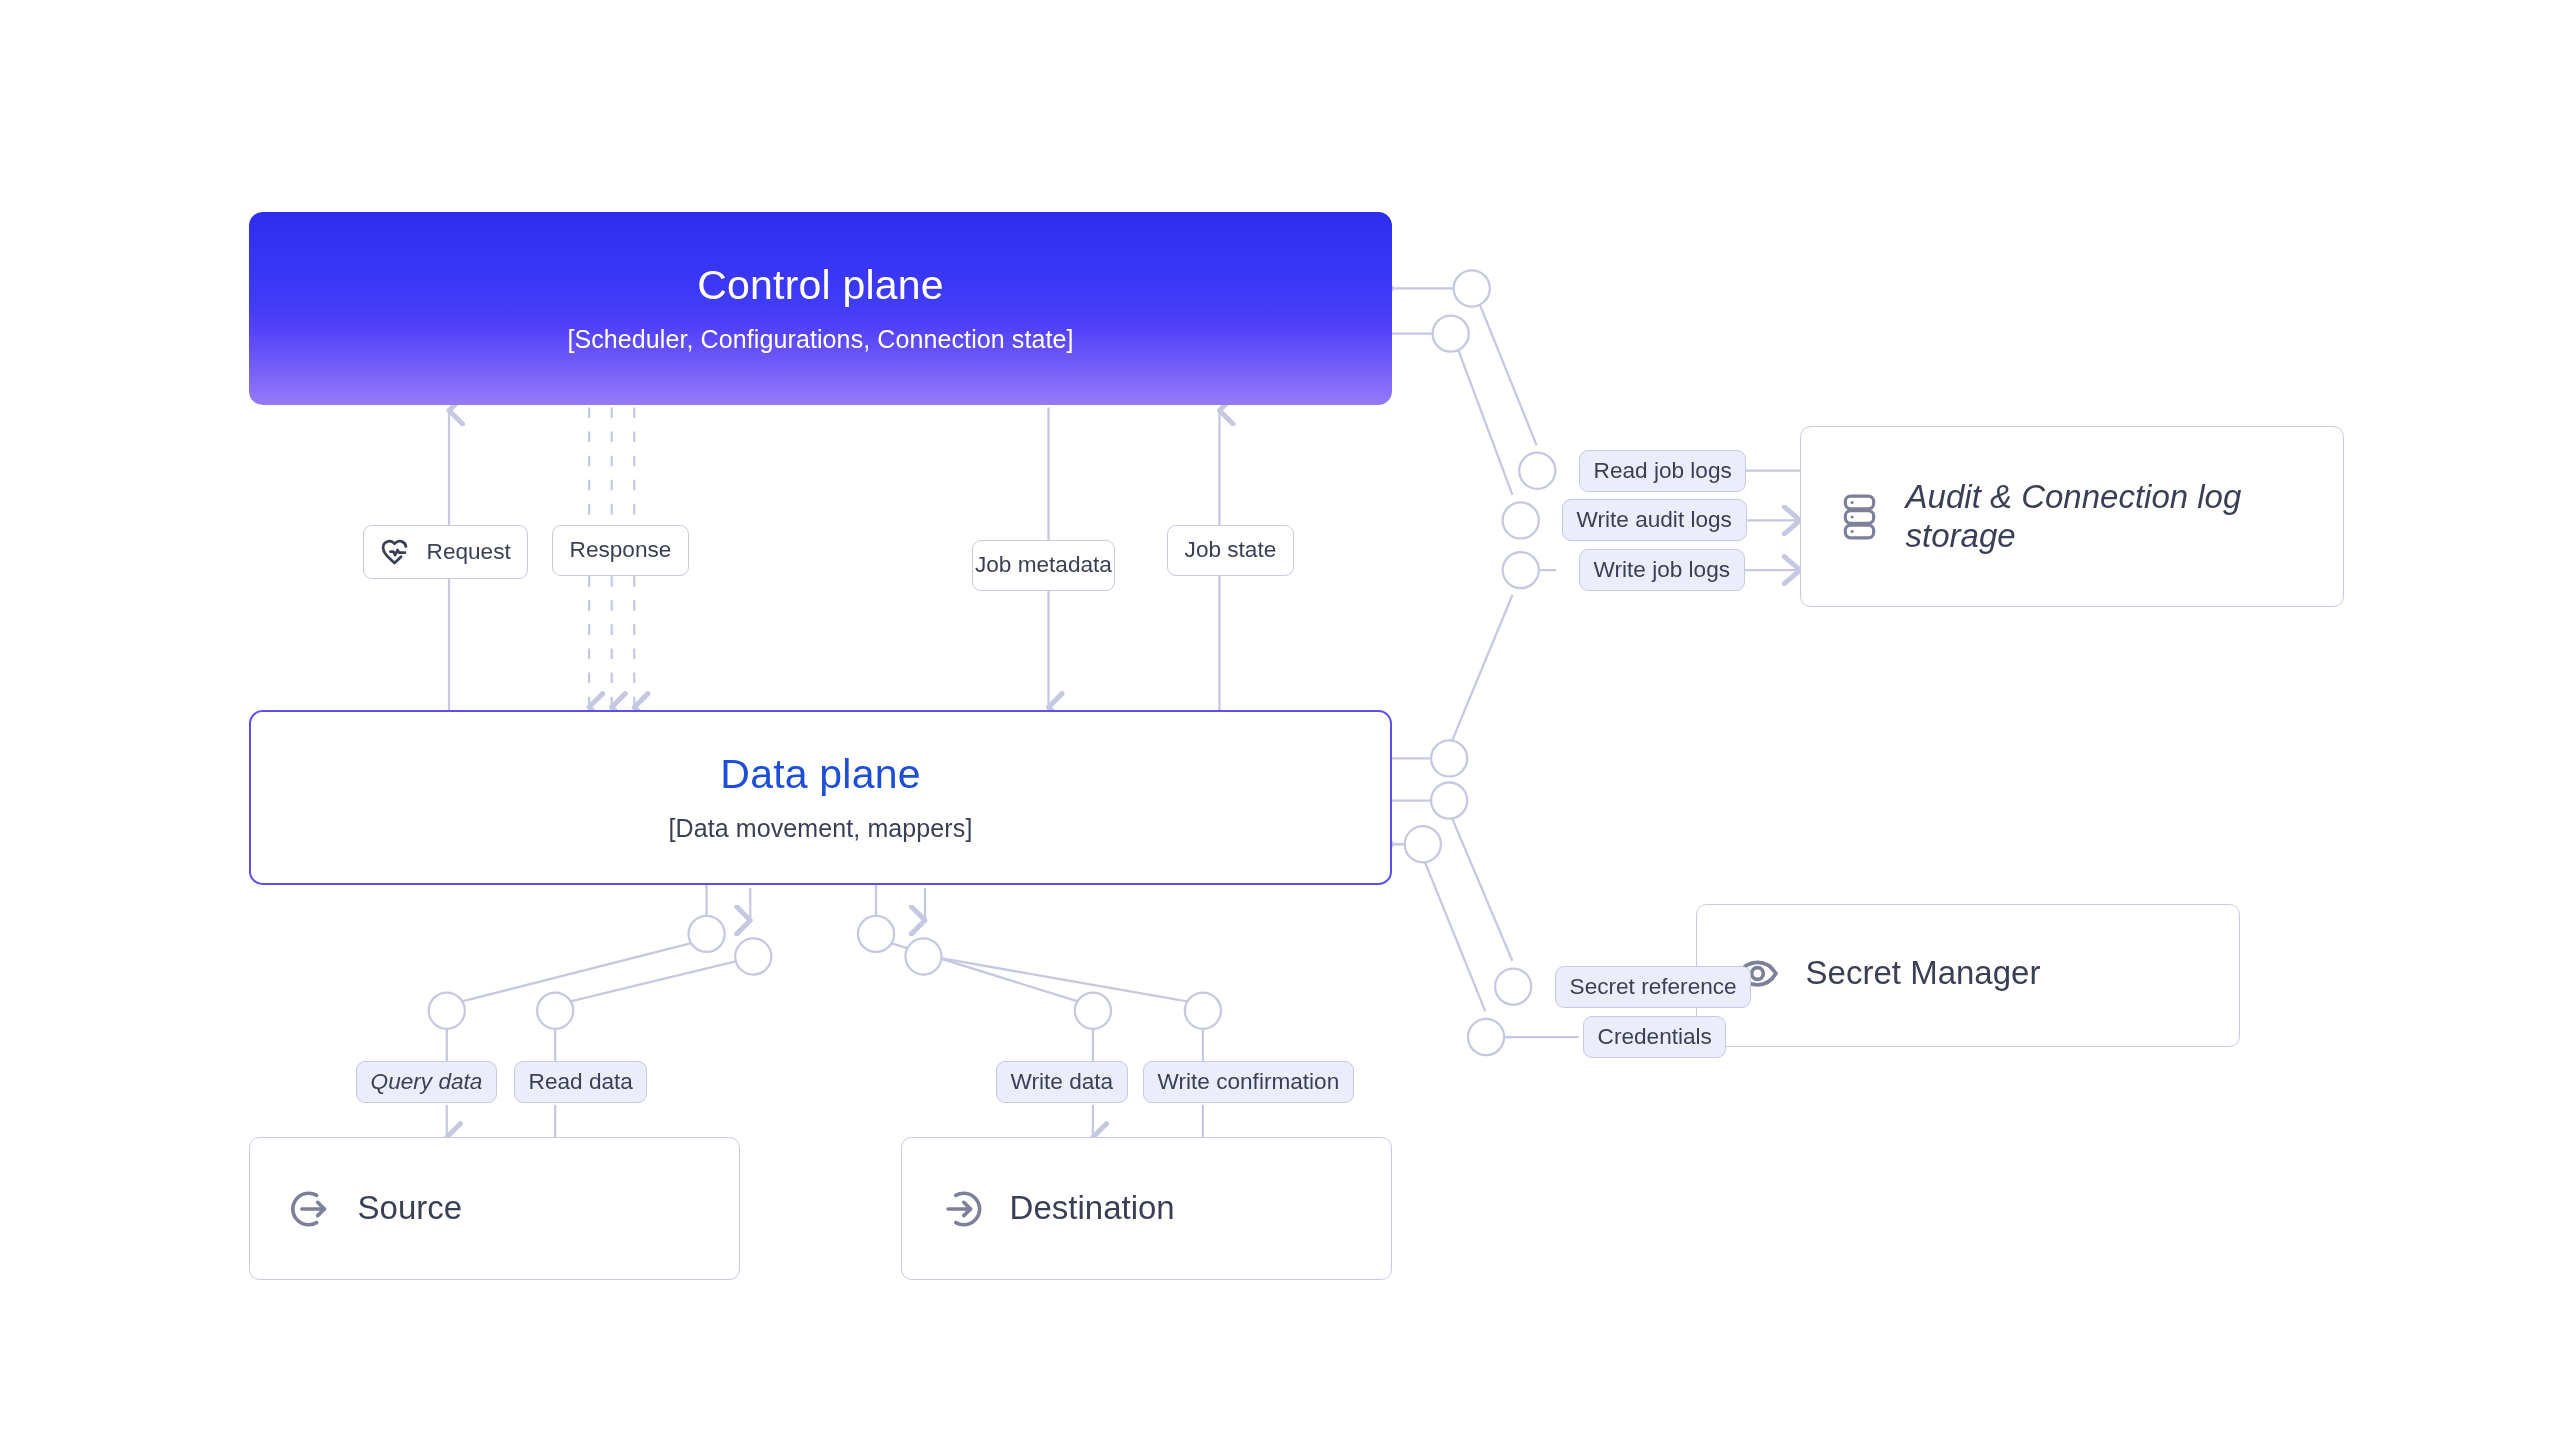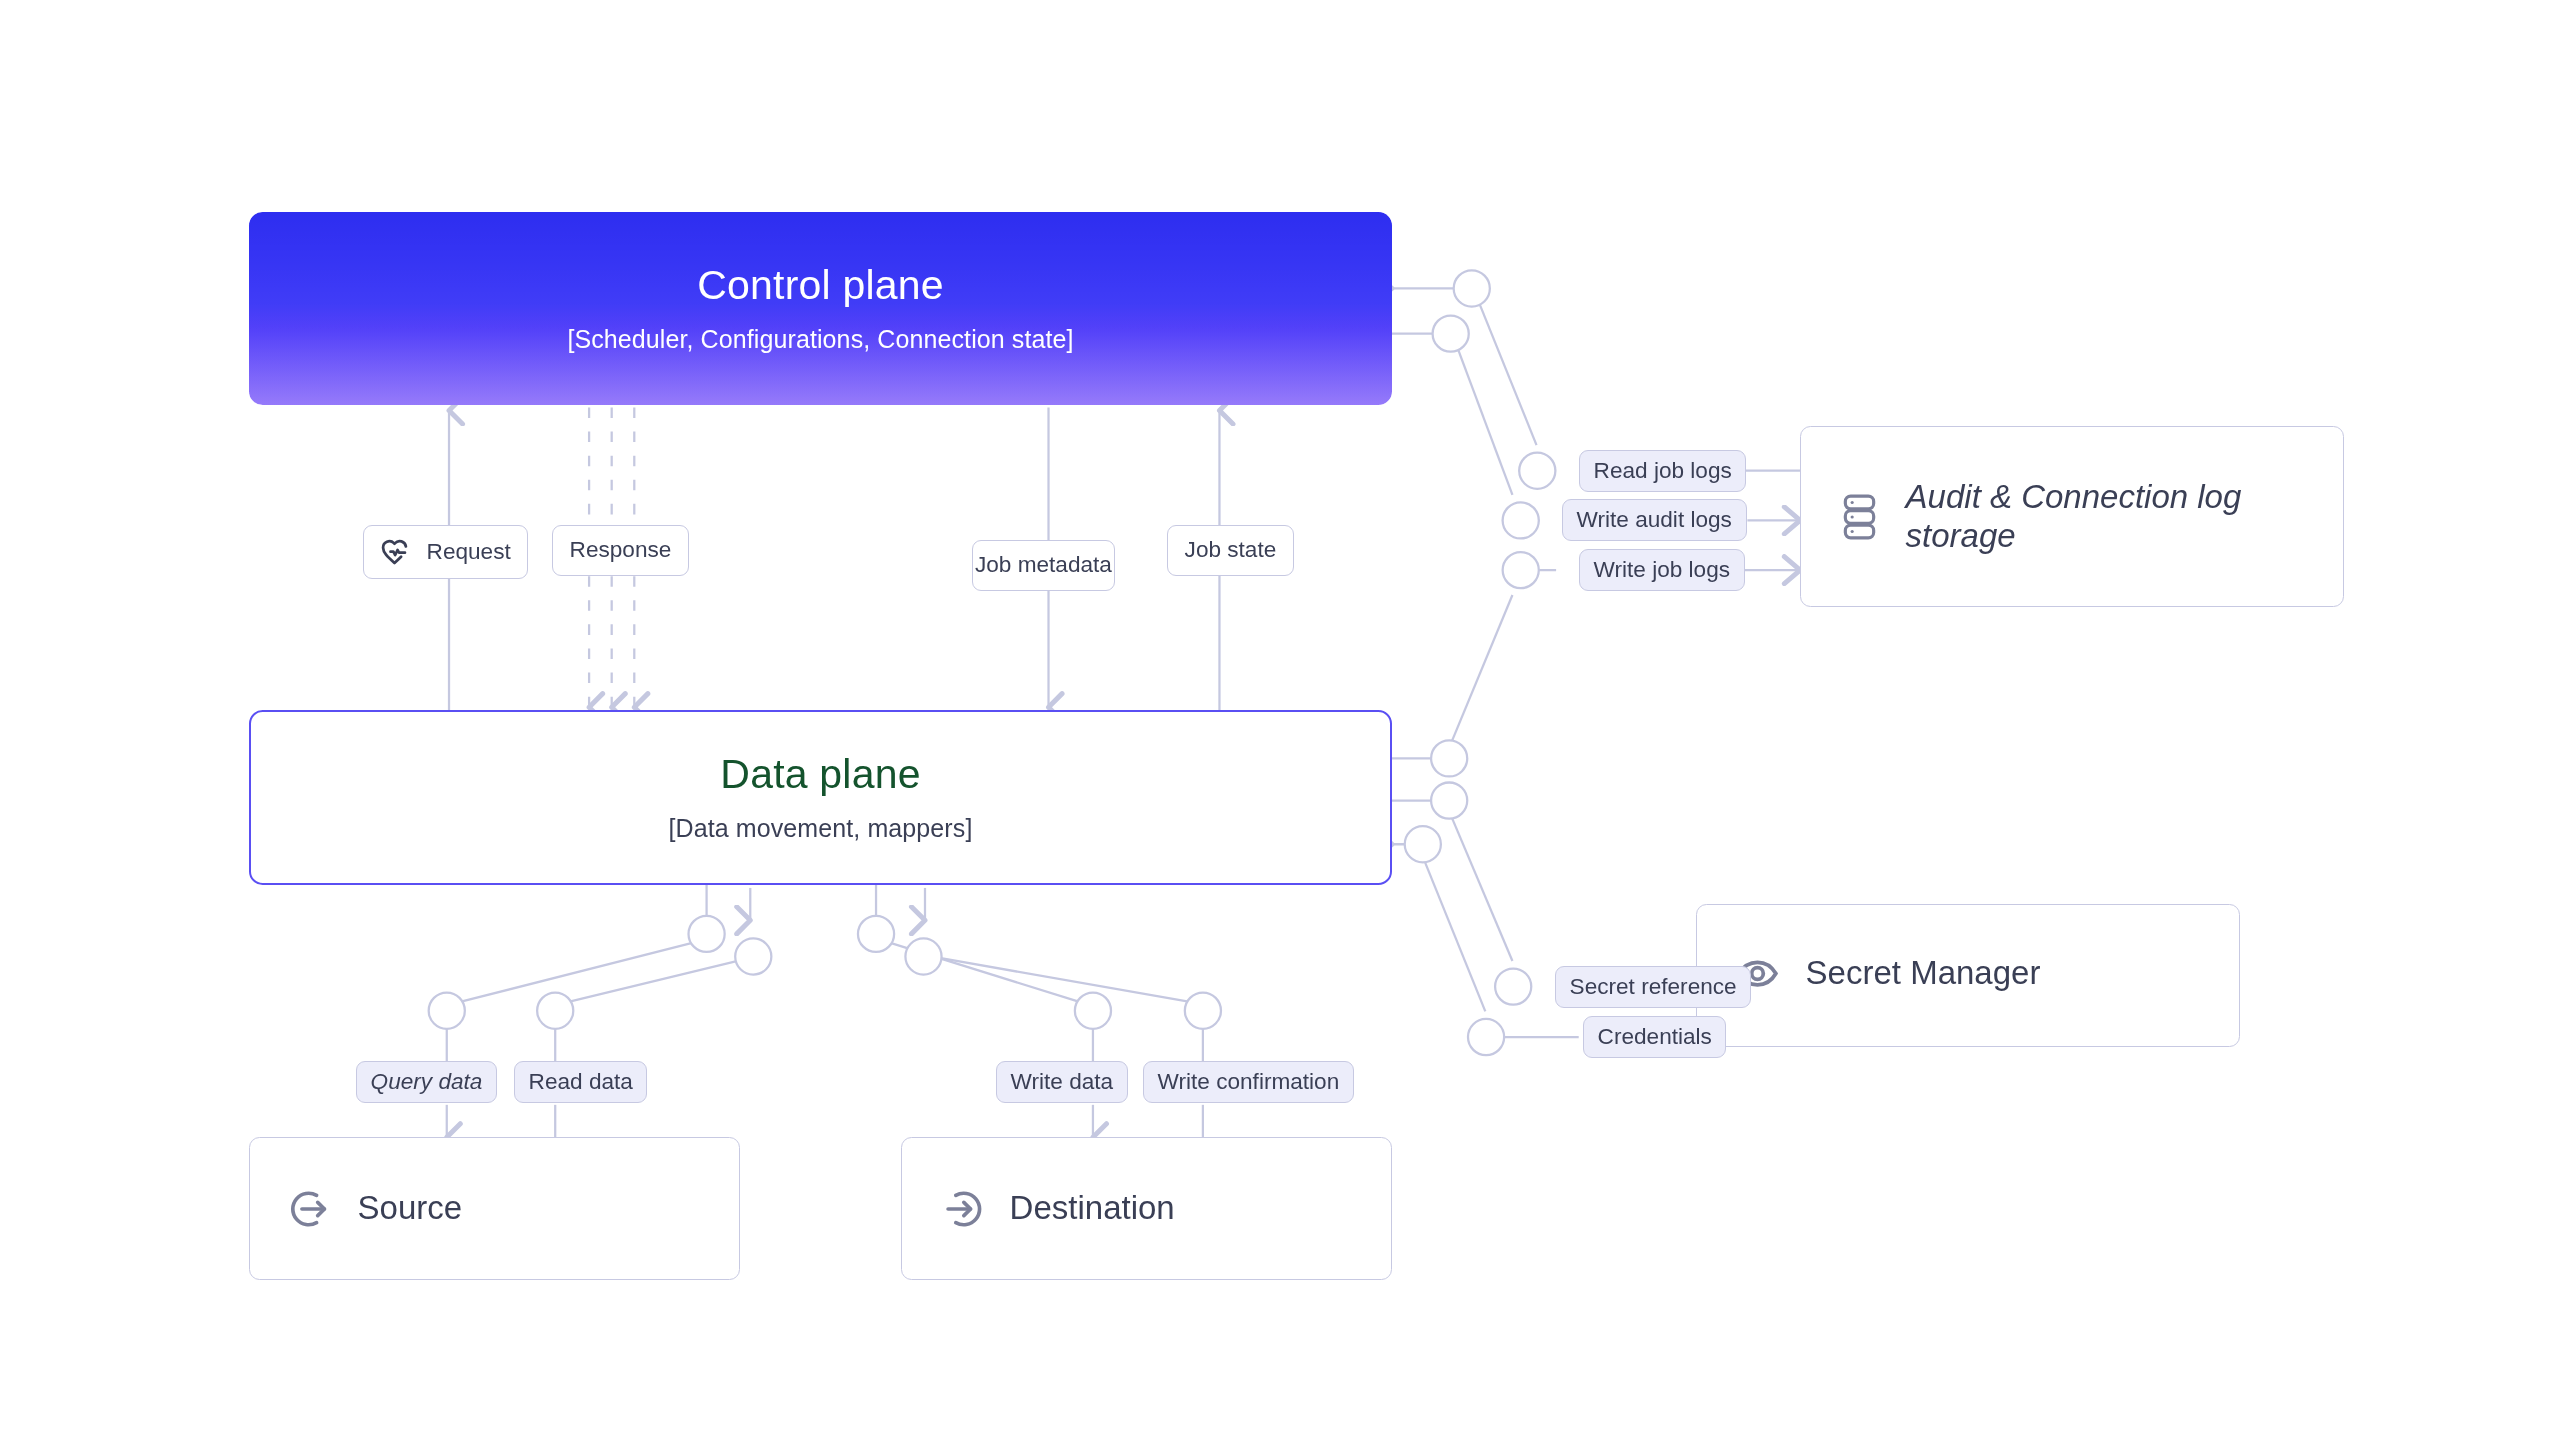--- a/index.html
+++ b/index.html
@@ -33,21 +33,21 @@
     background-image:
       repeating-conic-gradient(from 0deg at 0 0,#ffffff 0deg 90deg,#000000 90deg 180deg);
     background-size:3px 3px;
   }
   #control-plane .ptxt{position:relative;z-index:2;text-align:center;}
 
   #data-plane{
     left:249px;top:710px;width:1143px;height:175px;
     background:#ffffff;border:2.3px solid #5a4ff3;
   }
-  #data-plane .ptitle{color:#14532d;}
+  #data-plane .ptitle{color:#1d4ed8;}
   #data-plane .psub{color:#3a3f55;}
 
   
   .node{
     position:absolute;background:#ffffff;border:1.5px solid #c7c9e2;border-radius:10.5px;
     display:flex;align-items:center;box-sizing:border-box;
   }
   .node .nlabel{font-size:33px;color:#3a3f55;line-height:1.18;}
   .node .nicon{flex:0 0 auto;display:flex;align-items:center;justify-content:center;}
 

